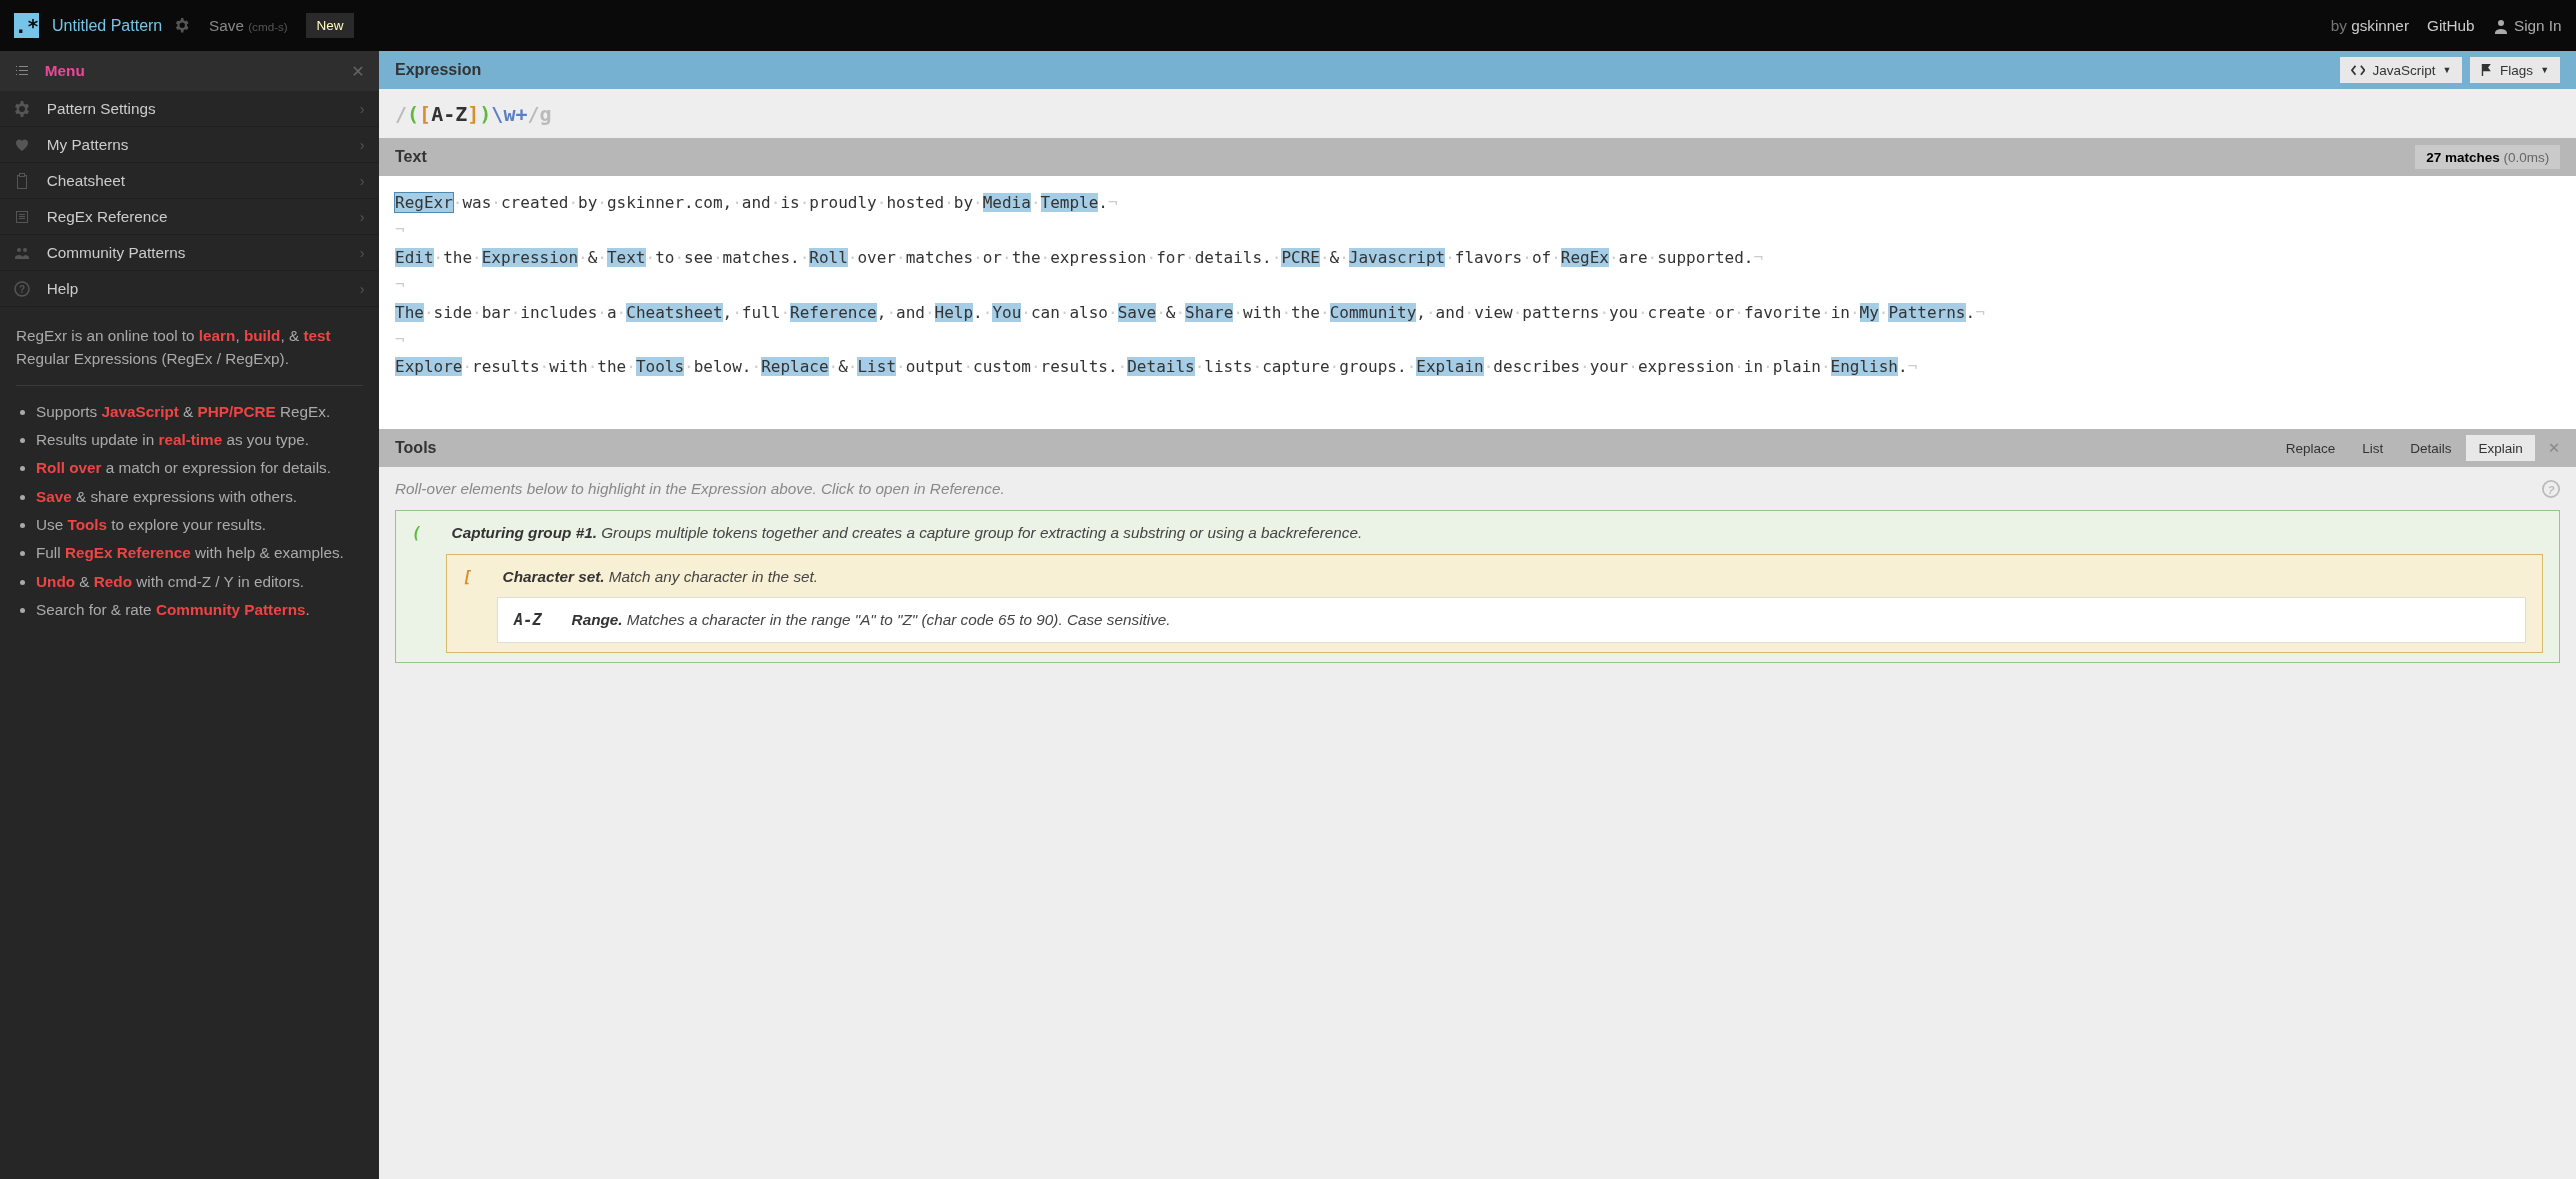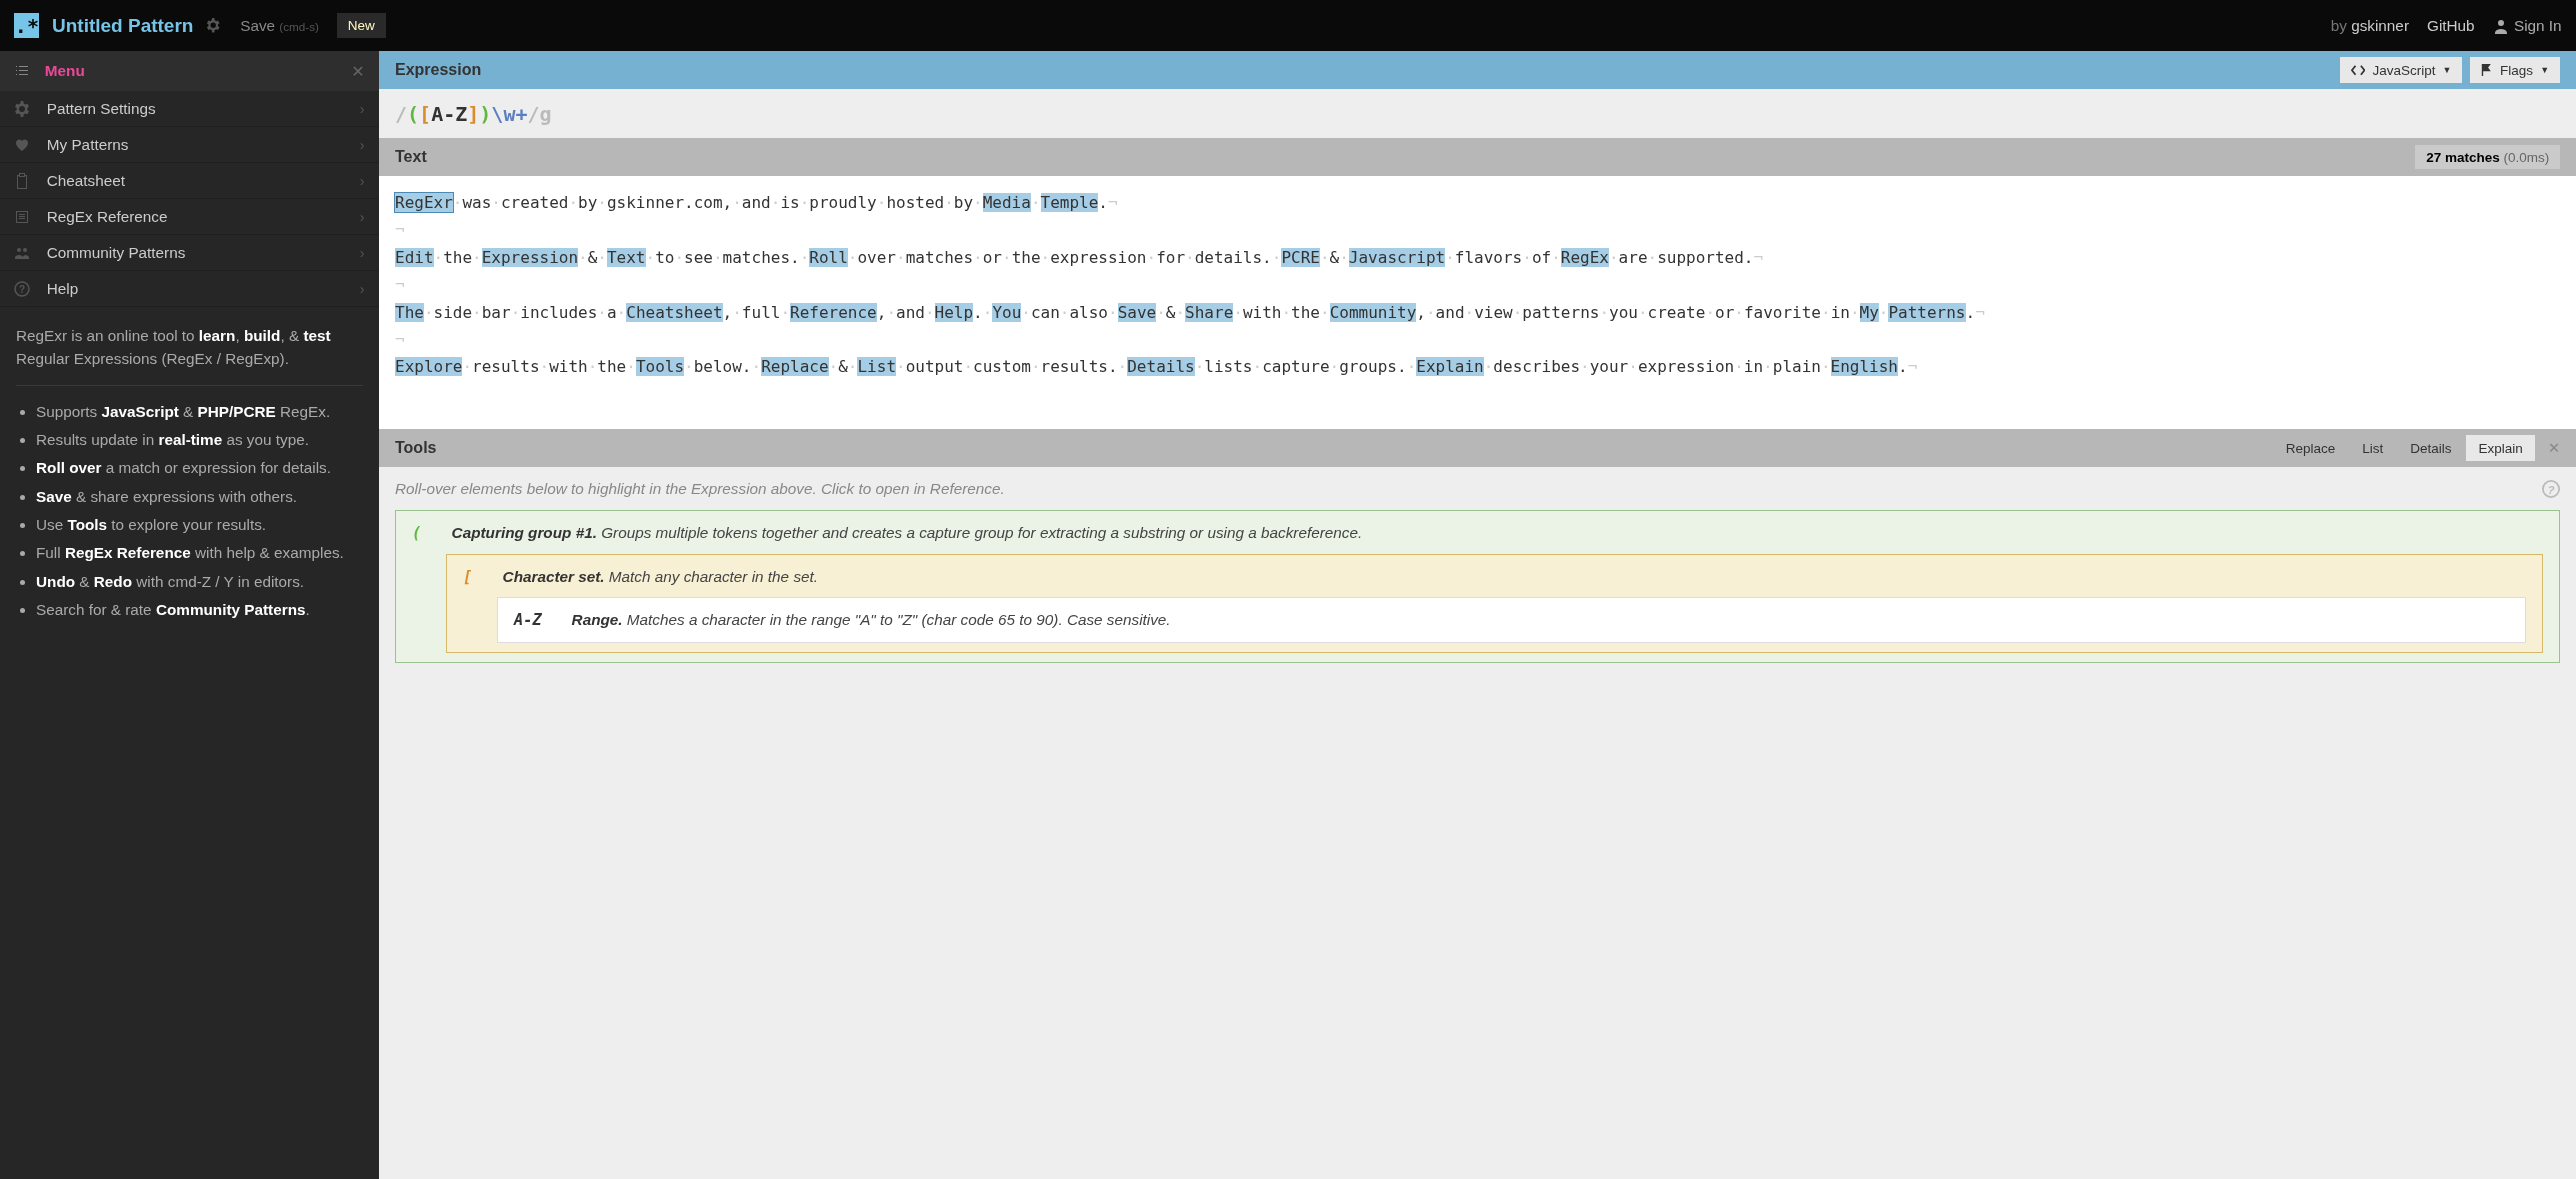--- a/index.html
+++ b/index.html
@@ -2,21 +2,21 @@
 <html style="font-size:14.4px"><head>
 <meta charset="utf-8">
 <style>
 * { margin: 0; padding: 0; box-sizing: border-box; }
 body { font-family: -apple-system, BlinkMacSystemFont, "Segoe UI", Helvetica, Arial, sans-serif; background: #0a0a0a; overflow: hidden; }
 
 
 .topbar { background: #0a0a0a; height: 51px; display: flex; align-items: center; padding: 0 14.4px; justify-content: space-between; }
 .topbar-left { display: flex; align-items: center; gap: 12.6px; }
 .logo { width: 25px; height: 25px; background: #76c4e8; display: flex; align-items: center; justify-content: center; font-weight: bold; font-size: 20px; color: #0a0a0a; font-family: monospace; }
-.title { color: #76c4e8; font-size: 19px; font-weight: 700; text-align: right; }
+.title { color: #76c4e8; font-size: 16px; font-weight: 400; text-align: right; }
 .gear-top { color: #555; }
 .save-btn { color: #888; margin-left: 7.2px; font-size: 15.3px; }
 .save-hint { color: #555; font-size: 11.7px; }
 .new-btn { background: #2a2a2a; color: #fef9c3; padding: 5.4px 10.8px; font-size: 13.5px; margin-left: 5.4px; }
 .topbar-right { display: flex; align-items: center; gap: 18px; color: #aaa; font-size: 15.3px; }
 .topbar-right .dim { color: #777; }
 .topbar-link { color: #ccc; }
 .signin { display: flex; align-items: center; gap: 5.4px; }
 
 .main { display: flex; height: calc(100vh - 51px); }
@@ -27,21 +27,21 @@
 .menu-header-left { display: flex; align-items: center; gap: 14.4px; }
 .menu-icon { color: #888; }
 .menu-title { font-weight: 600; font-size: 15.3px; color: #ec4899; }
 .close-icon { color: #666; font-size: 16px; }
 .menu-item { height: 36px; display: flex; align-items: center; padding: 0 14.4px; justify-content: space-between; border-bottom: 0.9px solid #1f1f1f; }
 .menu-item-left { display: flex; align-items: center; gap: 14.4px; }
 .menu-item-icon { color: #555; width: 18px; text-align: center; }
 .menu-item-label { color: #ccc; font-size: 15.3px; }
 .chevron { color: #555; }
 .sidebar-content { padding: 18px 16px; flex: 1; overflow-y: auto; color: #aaa; font-size: 15.3px; line-height: 1.5; }
-.sidebar-content b { color: #ffffff; font-weight: 600; }
+.sidebar-content b { color: #ef4444; font-weight: 600; }
 .sidebar-content hr { border: none; border-top: 0.9px solid #3a3a3a; margin: 14.4px 0; }
 .sidebar-content ul { padding-left: 20px; }
 .sidebar-content li { margin-bottom: 5.4px; }
 
 
 .workspace { flex: 1; display: flex; flex-direction: column; background: #be185d; }
 
 .section-header { background: #76b1d2; height: 38px; display: flex; align-items: center; padding: 0 16px; justify-content: space-between; }
 .section-title { font-weight: 600; font-size: 16px; color: #333; }
 .header-right { display: flex; gap: 7.2px; align-items: center; }

